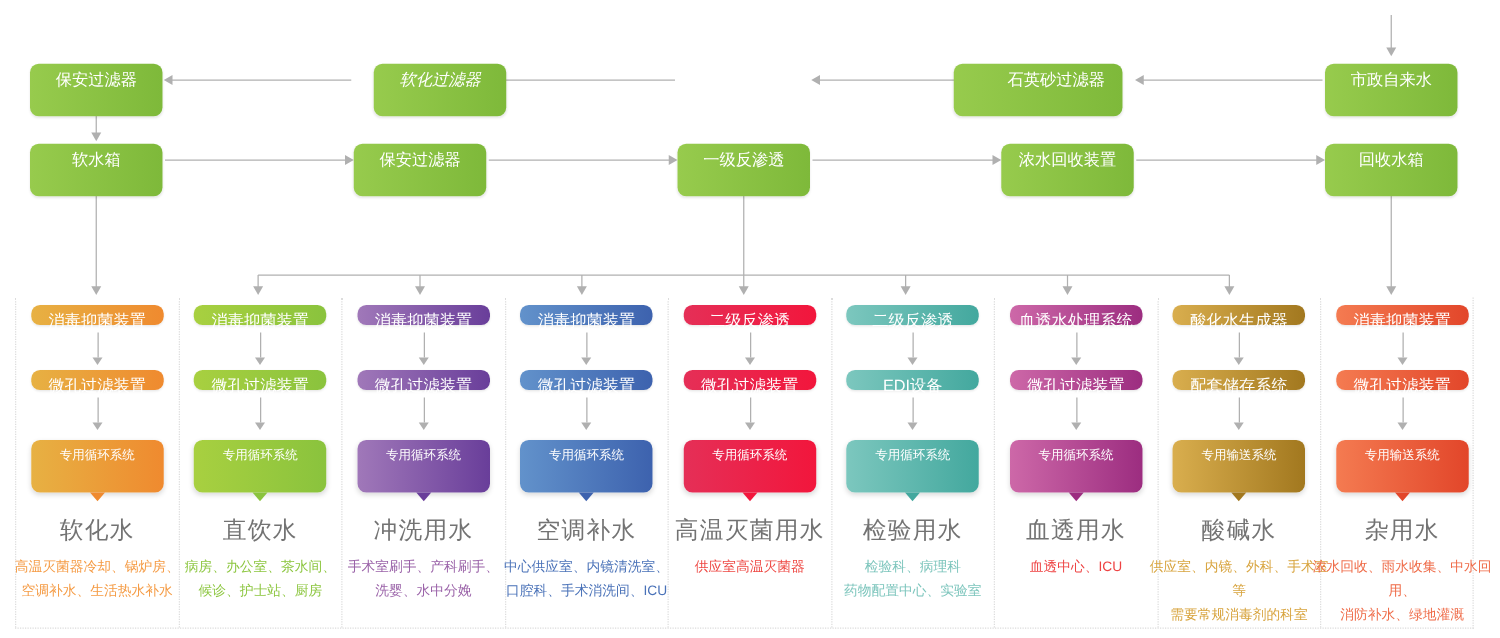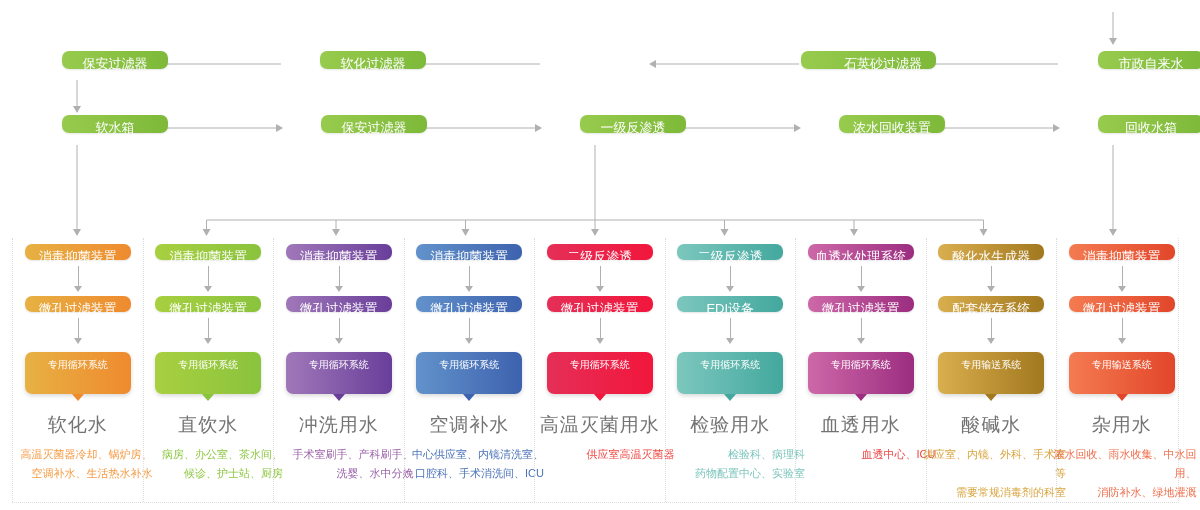--- a/index.html
+++ b/index.html
@@ -2,25 +2,24 @@
 <html><head>
 <meta charset="utf-8">
 <style>
   html,body{margin:0;padding:0;background:#fff;}
   .stage{
     position:relative;width:1200px;height:510px;background:#fff;
     font-family:"Liberation Sans","DejaVu Sans",sans-serif;overflow:hidden;
   }
   .wires{position:absolute;left:0;top:0;}
   .gbox{
-    position:absolute;width:106px;height:18px;border-radius:7px;
+    position:absolute;width:106px;height:42px;border-radius:7px;
     background:linear-gradient(90deg,var(--c1),var(--c2));
     color:#fff;font-size:13px;line-height:26px;text-align:center;
     box-shadow:0 1px 2px rgba(0,0,0,.10);
-    margin-left:38px;
   }
   .cols{
     position:absolute;left:12px;top:238px;width:1166px;height:264px;display:flex;
     border-right:1px dotted #dcdcdc;border-bottom:1px dotted #dcdcdc;
   }
   .col{
     flex:0 0 129.5px;border-left:1px dotted #dcdcdc;text-align:center;position:relative;
   }
   .node{
     width:106px;height:16px;margin:0 auto;border-radius:7px;
@@ -44,21 +43,21 @@
     box-shadow:0 2px 4px rgba(0,0,0,.15);
   }
   .bubble::after{
     content:'';position:absolute;left:50%;top:100%;transform:translateX(-50%);
     border:6px solid transparent;border-top:7px solid var(--c2);
   }
   .wtitle{
     margin-top:20px;font-size:19px;line-height:22px;color:#737373;letter-spacing:1px;
   }
   .desc{
-    margin:9px -10px 0;font-size:11px;line-height:19px;color:var(--dc);white-space:pre-line;text-align:right;
+    margin:9px -10px 0;font-size:11px;line-height:19px;color:var(--dc);white-space:pre-line;
   }
 </style>
 </head>
 <body>
 
 <div class="stage" style="--wire: #b0b0b0;">
 
   <svg class="wires" width="1200" height="510" viewBox="0 0 1200 510">
     <g style="stroke:var(--wire)" stroke-width="1" fill="none">
 
@@ -103,21 +102,21 @@
       <path d="M206.5,236 L202.5,229 L210.5,229 Z"></path>
         <path d="M336,236 L332,229 L340,229 Z"></path>
       <path d="M465.5,236 L461.5,229 L469.5,229 Z"></path>
         <path d="M724.5,236 L720.5,229 L728.5,229 Z"></path>
       <path d="M854,236 L850,229 L858,229 Z"></path>
         <path d="M983.5,236 L979.5,229 L987.5,229 Z"></path>
     </g>
   </svg>
 
   <div class="gbox" style="left: 24px; top: 51px; --c1: #97cb4d; --c2: #7eb93a;">保安过滤器</div>
-  <div class="gbox" style="left: 282px; top: 51px; --c1: #97cb4d; --c2: #7eb93a;">软化过滤器</div>
+  <div class="gbox" style="left: 299px; top: 51px; font-style: italic; --c1: #97cb4d; --c2: #7eb93a;">软化过滤器</div>
   <div class="gbox" style="left: 763px; top: 51px; padding-left: 29px; --c1: #97cb4d; --c2: #7eb93a;">石英砂过滤器</div>
   <div class="gbox" style="left: 1060px; top: 51px; --c1: #97cb4d; --c2: #7eb93a;">市政自来水</div>
 
   <div class="gbox" style="left: 24px; top: 115px; --c1: #97cb4d; --c2: #7eb93a;">软水箱</div>
   <div class="gbox" style="left: 283px; top: 115px; --c1: #97cb4d; --c2: #7eb93a;">保安过滤器</div>
   <div class="gbox" style="left: 542px; top: 115px; --c1: #97cb4d; --c2: #7eb93a;">一级反渗透</div>
   <div class="gbox" style="left: 801px; top: 115px; --c1: #97cb4d; --c2: #7eb93a;">浓水回收装置</div>
   <div class="gbox" style="left: 1060px; top: 115px; --c1: #97cb4d; --c2: #7eb93a;">回收水箱</div>
 
   <div class="cols">

